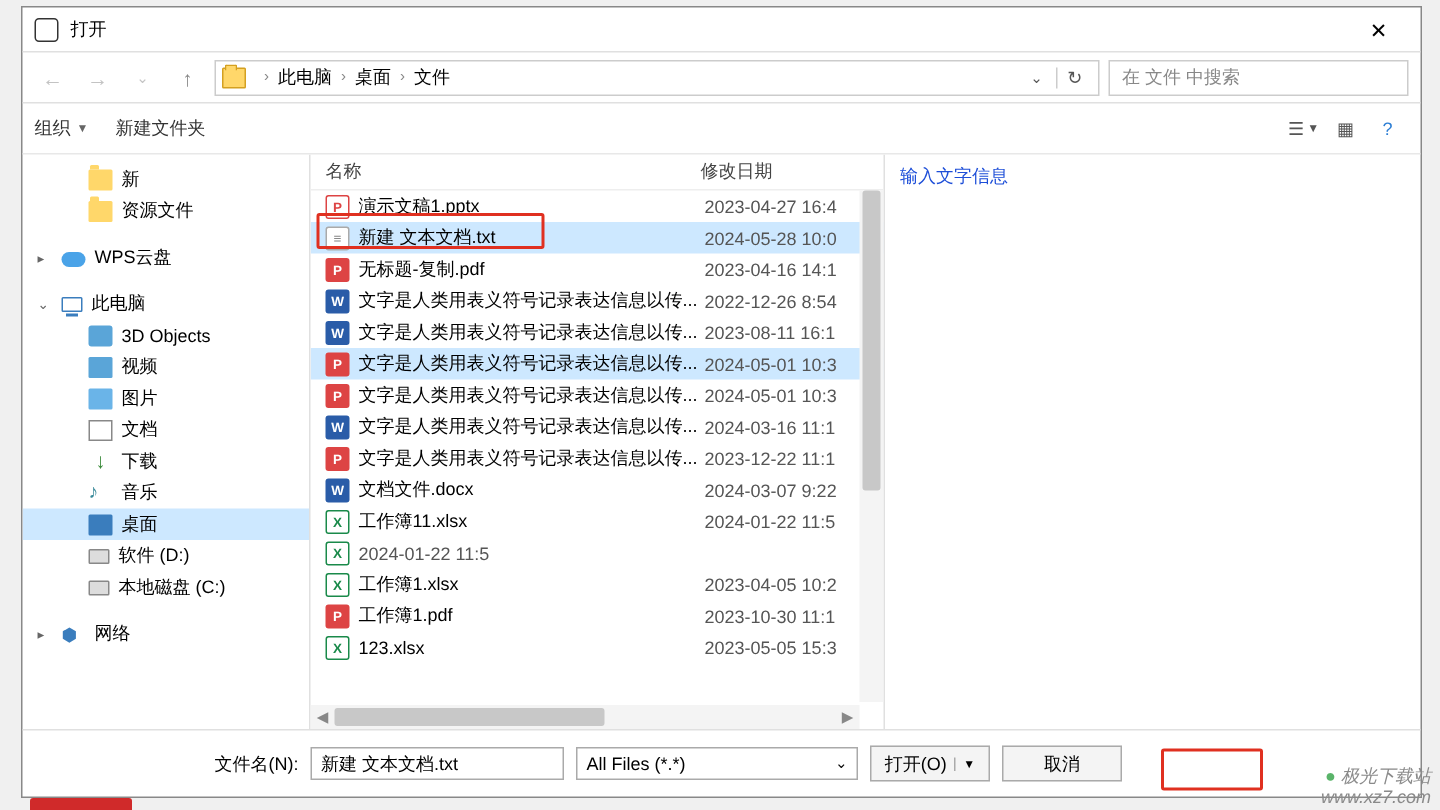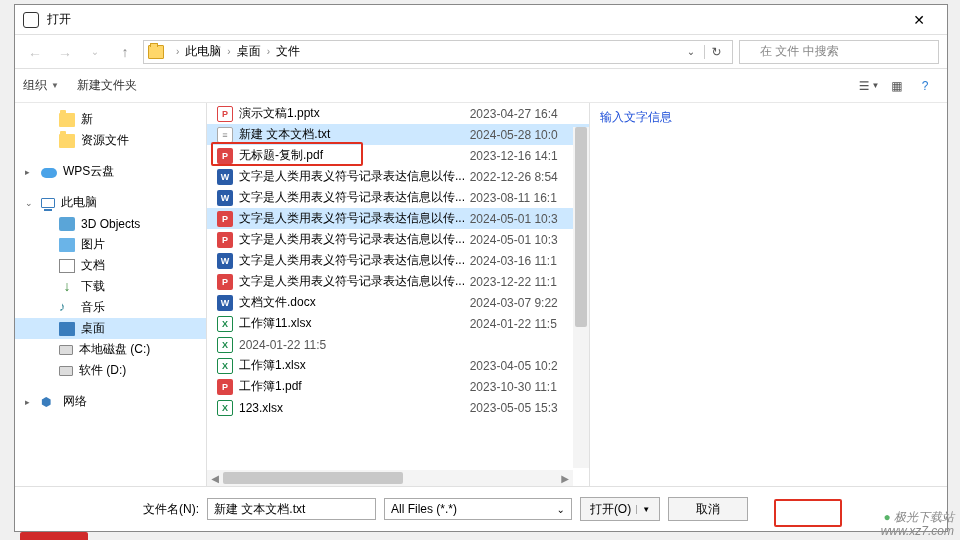--- a/index.html
+++ b/index.html
@@ -14,21 +14,21 @@
 
 .navbar { height: 34px; display: flex; align-items: center; padding: 0 8px; gap: 6px; border-bottom: 1px solid #e0e0e0; }
 .nav-btn { width: 24px; height: 24px; display: flex; align-items: center; justify-content: center; color: #888; font-size: 14px; cursor: pointer; }
 .nav-btn.disabled { opacity: 0.5; }
 .breadcrumb-bar { flex: 1; height: 24px; border: 1px solid #ccc; display: flex; align-items: center; padding: 0 4px; font-size: 12px; }
 .bc-icon { width: 16px; height: 14px; background: #ffd76a; border-radius: 1px; margin-right: 6px; border: 1px solid #d4a020; position: relative; }
 .bc-icon::before { content: ""; position: absolute; top: -3px; left: 1px; width: 6px; height: 3px; background: #ffd76a; border: 1px solid #d4a020; border-bottom: none; border-radius: 1px 1px 0 0; }
 .bc-sep { color: #888; margin: 0 6px; font-size: 10px; }
 .bc-refresh { width: 24px; text-align: center; color: #555; cursor: pointer; border-left: 1px solid #ccc; margin-left: 4px; }
 .bc-drop { width: 18px; text-align: center; color: #555; cursor: pointer; font-size: 10px; }
-.search-bar { width: 200px; height: 24px; border: 1px solid #ccc; display: flex; align-items: center; padding: 0 20px; font-size: 12px; color: #888; }
+.search-bar { width: 200px; height: 24px; border: 1px solid #ccc; display: flex; align-items: center; padding: 0 8px; font-size: 12px; color: #888; }
 
 .toolbar { height: 34px; display: flex; align-items: center; padding: 0 8px; font-size: 12px; border-bottom: 1px solid #e8e8e8; }
 .tool-link { margin-right: 18px; color: #333; cursor: pointer; display: flex; align-items: center; gap: 4px; }
 .tool-link .dd { font-size: 8px; color: #666; }
 .tool-spacer { flex: 1; }
 .tool-icon { width: 28px; height: 22px; display: flex; align-items: center; justify-content: center; cursor: pointer; color: #555; }
 
 .body-area { flex: 1; display: flex; overflow: hidden; }
 
 .sidebar { width: 192px; border-right: 1px solid #e0e0e0; overflow-y: auto; padding: 6px 0; font-size: 12px; }
@@ -162,20 +162,24 @@
       <div class="sb-item">
           <span class="exp">⌄</span>
           <span class="ic ic-pc"></span>
           <span>此电脑</span>
         </div>
       <div class="sb-item lvl2">
           <span class="ic ic-3d"></span>
           <span>3D Objects</span>
         </div>
       <div class="sb-item lvl2">
+          <span class="ic ic-video"></span>
+          <span>视频</span>
+        </div>
+      <div class="sb-item lvl2">
           <span class="ic ic-pic"></span>
           <span>图片</span>
         </div>
       <div class="sb-item lvl2">
           <span class="ic ic-doc"></span>
           <span>文档</span>
         </div>
       <div class="sb-item lvl2">
           <span class="ic ic-down">↓</span>
           <span>下载</span>
@@ -183,50 +187,54 @@
       <div class="sb-item lvl2">
           <span class="ic ic-music">♪</span>
           <span>音乐</span>
         </div>
       <div class="sb-item lvl2 selected">
           <span class="ic ic-desk"></span>
           <span>桌面</span>
         </div>
       <div class="sb-item lvl2">
           <span class="ic ic-drive"></span>
+          <span>软件 (D:)</span>
+        </div>
+      <div class="sb-item lvl2">
+          <span class="ic ic-drive"></span>
           <span>本地磁盘 (C:)</span>
-        </div>
-      <div class="sb-item lvl2">
-          <span class="ic ic-drive"></span>
-          <span>软件 (D:)</span>
         </div>
       <div style="height:10px"></div>
       <div class="sb-item">
           <span class="exp">▸</span>
           <span class="ic ic-net">⬢</span>
           <span>网络</span>
         </div>
     </div>
 
     <div class="filearea">
+      <div class="file-headers">
+        <div class="fh-name">名称</div>
+        <div class="fh-date">修改日期</div>
+      </div>
       <div class="file-list" id="file-list">
           <div class="file-row">
             <span class="fic fic-pptx">P</span>
             <span class="fname">演示文稿1.pptx</span>
             <span class="fdate">2023-04-27 16:4</span>
           </div>
           <div class="file-row selected">
             <span class="fic fic-txt">≡</span>
             <span class="fname">新建 文本文档.txt</span>
             <span class="fdate">2024-05-28 10:0</span>
           </div>
           <div class="file-row">
             <span class="fic fic-pdf">P</span>
             <span class="fname">无标题-复制.pdf</span>
-            <span class="fdate">2023-12-16 14:1</span>
+            <span class="fdate">2023-04-16 14:1</span>
           </div>
           <div class="file-row">
             <span class="fic fic-docx">W</span>
             <span class="fname">文字是人类用表义符号记录表达信息以传...</span>
             <span class="fdate">2022-12-26 8:54</span>
           </div>
           <div class="file-row">
             <span class="fic fic-docx">W</span>
             <span class="fname">文字是人类用表义符号记录表达信息以传...</span>
             <span class="fdate">2023-08-11 16:1</span>

